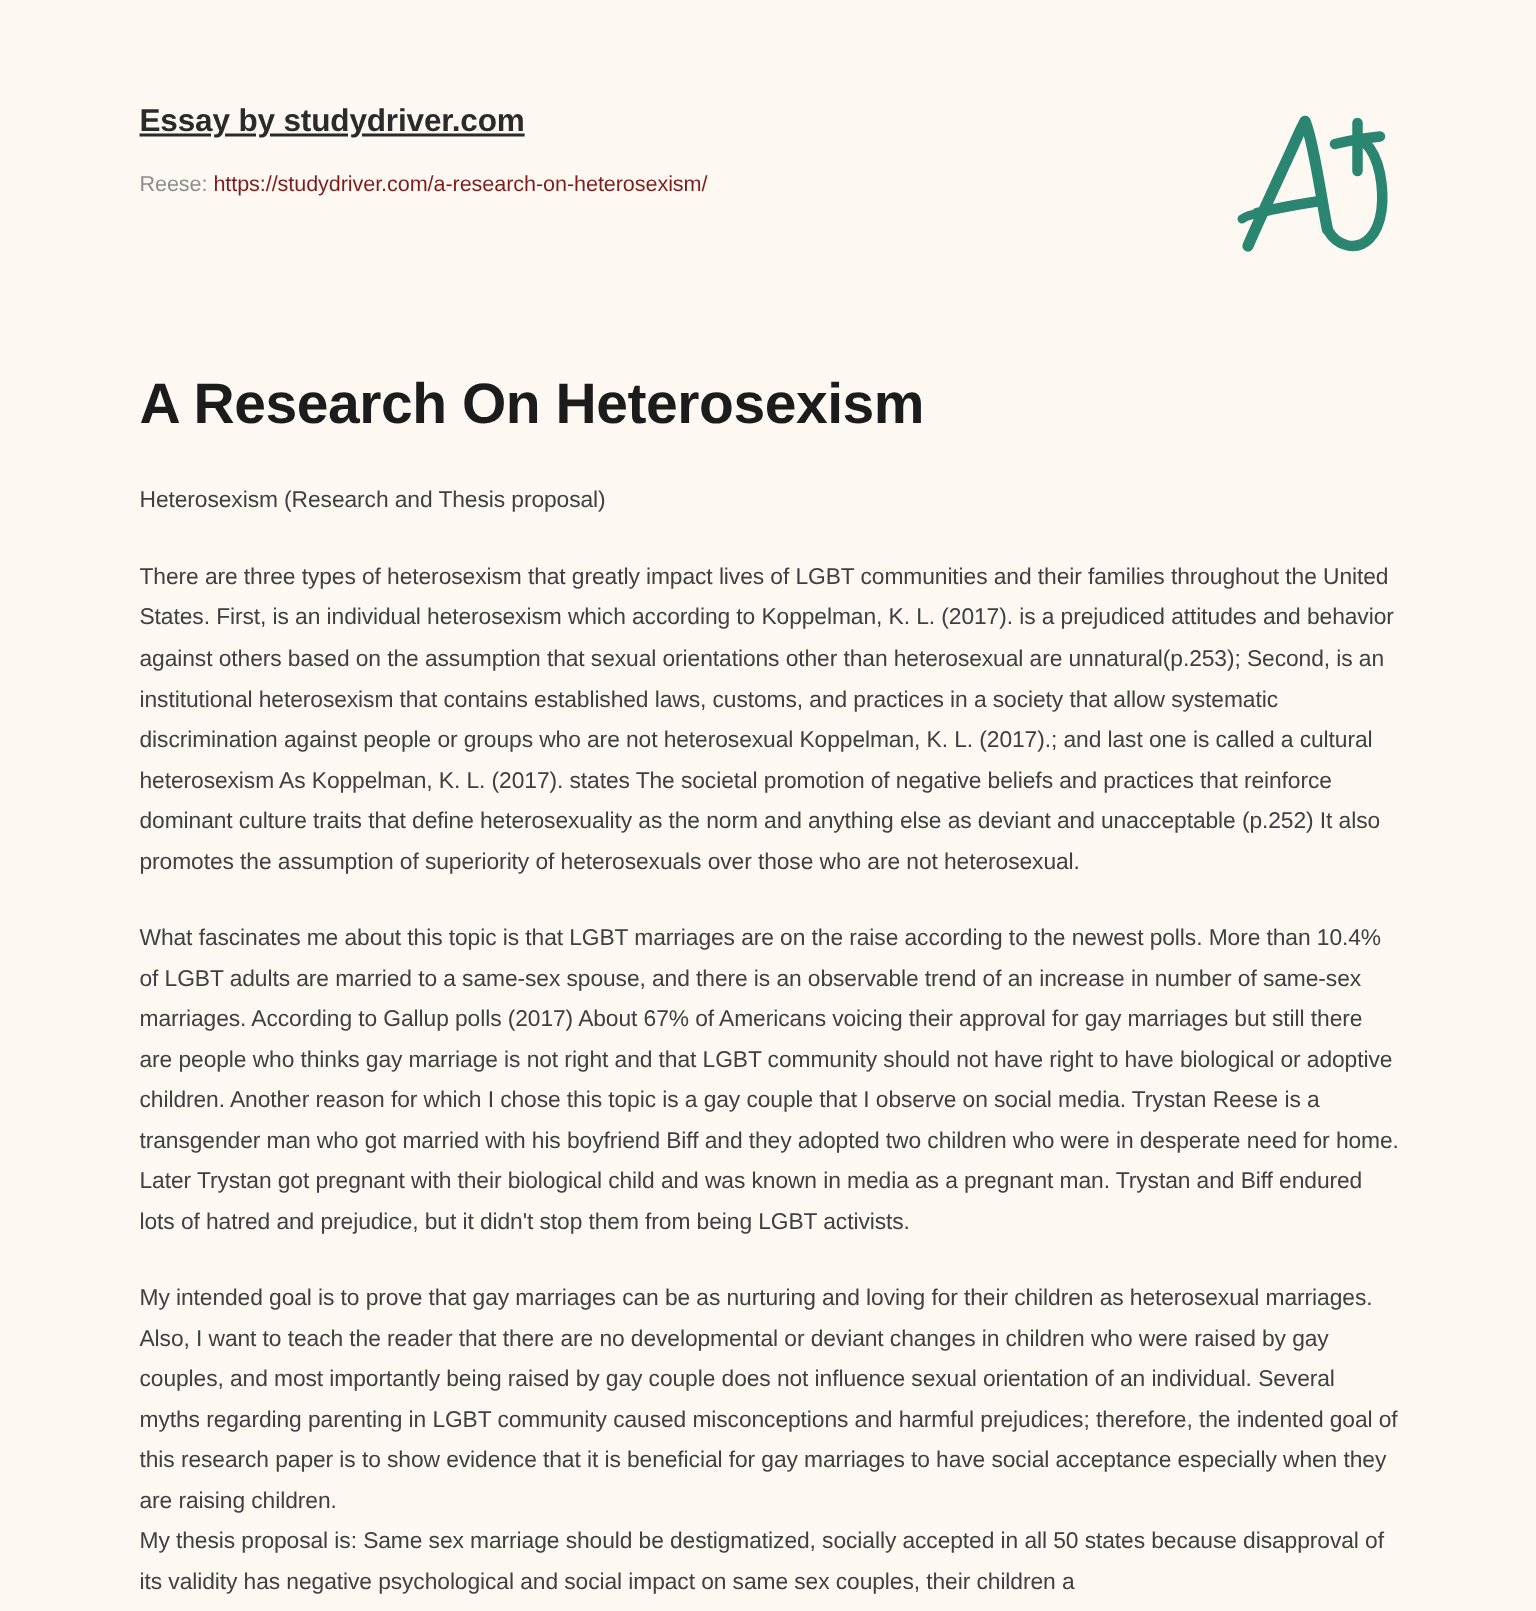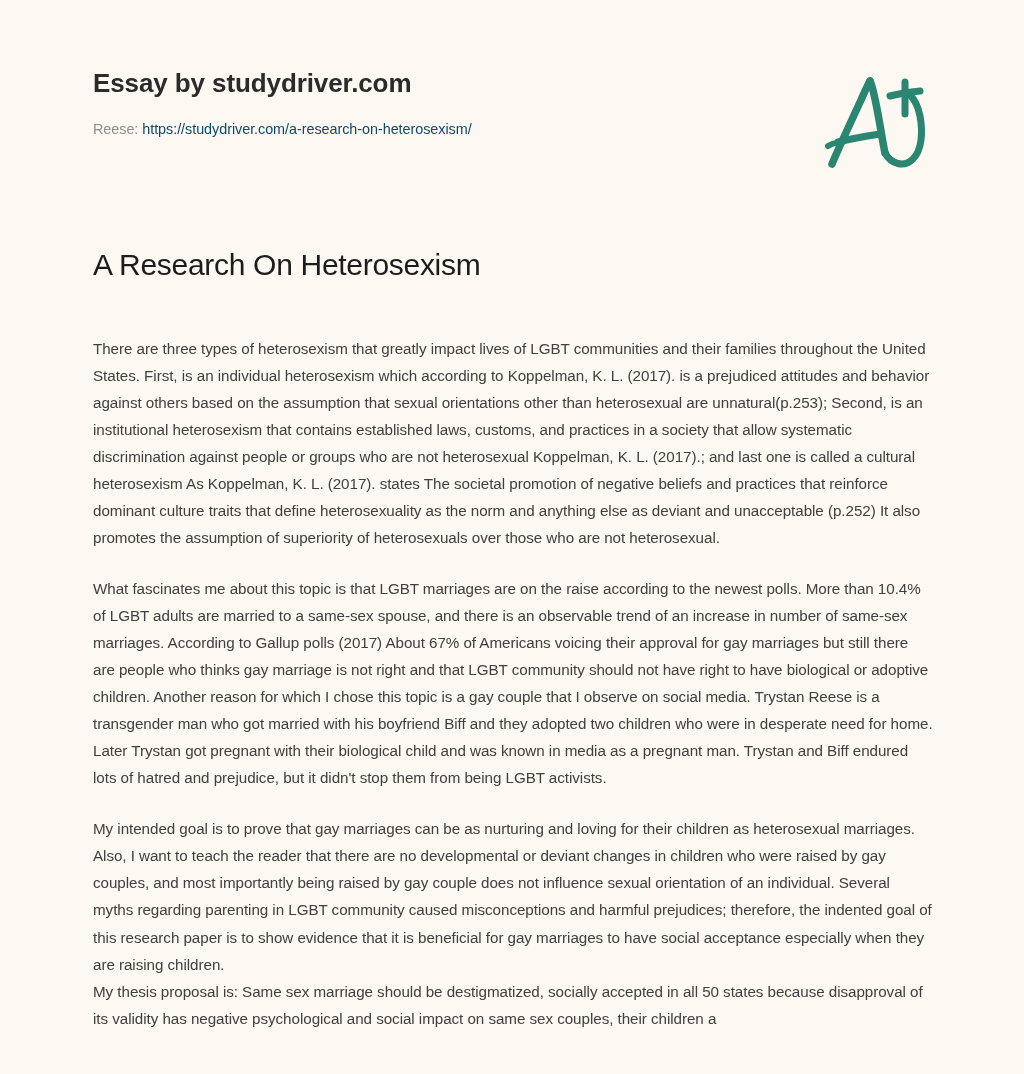--- a/index.html
+++ b/index.html
@@ -31,40 +31,41 @@
     height: 198px;
   }
 
   .header-text-block {
     position: absolute;
     left: 93px;
     top: 68px;
   }
 
   .essay-by {
-    font-size: 26px;
+    font-size: 21px;
     font-weight: bold;
     color: #2b2b2b;
     letter-spacing: -0.1px;
     line-height: 1.2;
     white-space: nowrap;
+    text-decoration: underline;
   }
 
   .source-line {
     margin-top: 21px;
     font-size: 14.4px;
     line-height: 1.25;
     white-space: nowrap;
     letter-spacing: -0.05px;
   }
   .source-label {
     color: #8e8e8e;
   }
   .source-url {
-    color: #0c4a6e;
+    color: #7f1d1d;
     text-decoration: none;
   }
 
   
   .logo {
     position: absolute;
     left: 812px;
     top: 60px;
     width: 128px;
     height: 128px;
@@ -77,22 +78,22 @@
 
   
   .article {
     position: absolute;
     left: 93px;
     top: 247px;
     width: 840px;
   }
 
   .article-title {
-    font-size: 30px;
-    font-weight: normal;
+    font-size: 38px;
+    font-weight: bold;
     color: #1c1c1c;
     line-height: 1.22;
     letter-spacing: -0.3px;
     margin: 0 0 27px 0;
   }
 
   .body-text {
     font-size: 15.2px;
     line-height: 1.78;
     color: #404040;
@@ -144,20 +145,21 @@
       </svg>
     </div>
   </div>
 
   <div class="article">
 
     <h1 class="article-title">A Research On Heterosexism</h1>
 
     <div class="body-text">
 
+      <p>Heterosexism (Research and Thesis proposal)</p>
 
       <div class="para-gap"></div>
 
 
       <p>There are three types of heterosexism that greatly impact lives of LGBT communities and their families throughout the United States. First, is an individual heterosexism which according to Koppelman, K. L. (2017). is a prejudiced attitudes and behavior against others based on the assumption that sexual orientations other than heterosexual are unnatural(p.253); Second, is an institutional heterosexism that contains established laws, customs, and practices in a society that allow systematic discrimination against people or groups who are not heterosexual Koppelman, K. L. (2017).; and last one is called a cultural heterosexism As Koppelman, K. L. (2017). states The societal promotion of negative beliefs and practices that reinforce dominant culture traits that define heterosexuality as the norm and anything else as deviant and unacceptable (p.252) It also promotes the assumption of superiority of heterosexuals over those who are not heterosexual.</p>
 
       <div class="para-gap"></div>
 
       <p>What fascinates me about this topic is that LGBT marriages are on the raise according to the newest polls. More than 10.4% of LGBT adults are married to a same-sex spouse, and there is an observable trend of an increase in number of same-sex marriages. According to Gallup polls (2017) About 67% of Americans voicing their approval for gay marriages but still there are people who thinks gay marriage is not right and that LGBT community should not have right to have biological or adoptive children. Another reason for which I chose this topic is a gay couple that I observe on social media. Trystan Reese is a transgender man who got married with his boyfriend Biff and they adopted two children who were in desperate need for home. Later Trystan got pregnant with their biological child and was known in media as a pregnant man. Trystan and Biff endured lots of hatred and prejudice, but it didn't stop them from being LGBT activists.</p>
 

